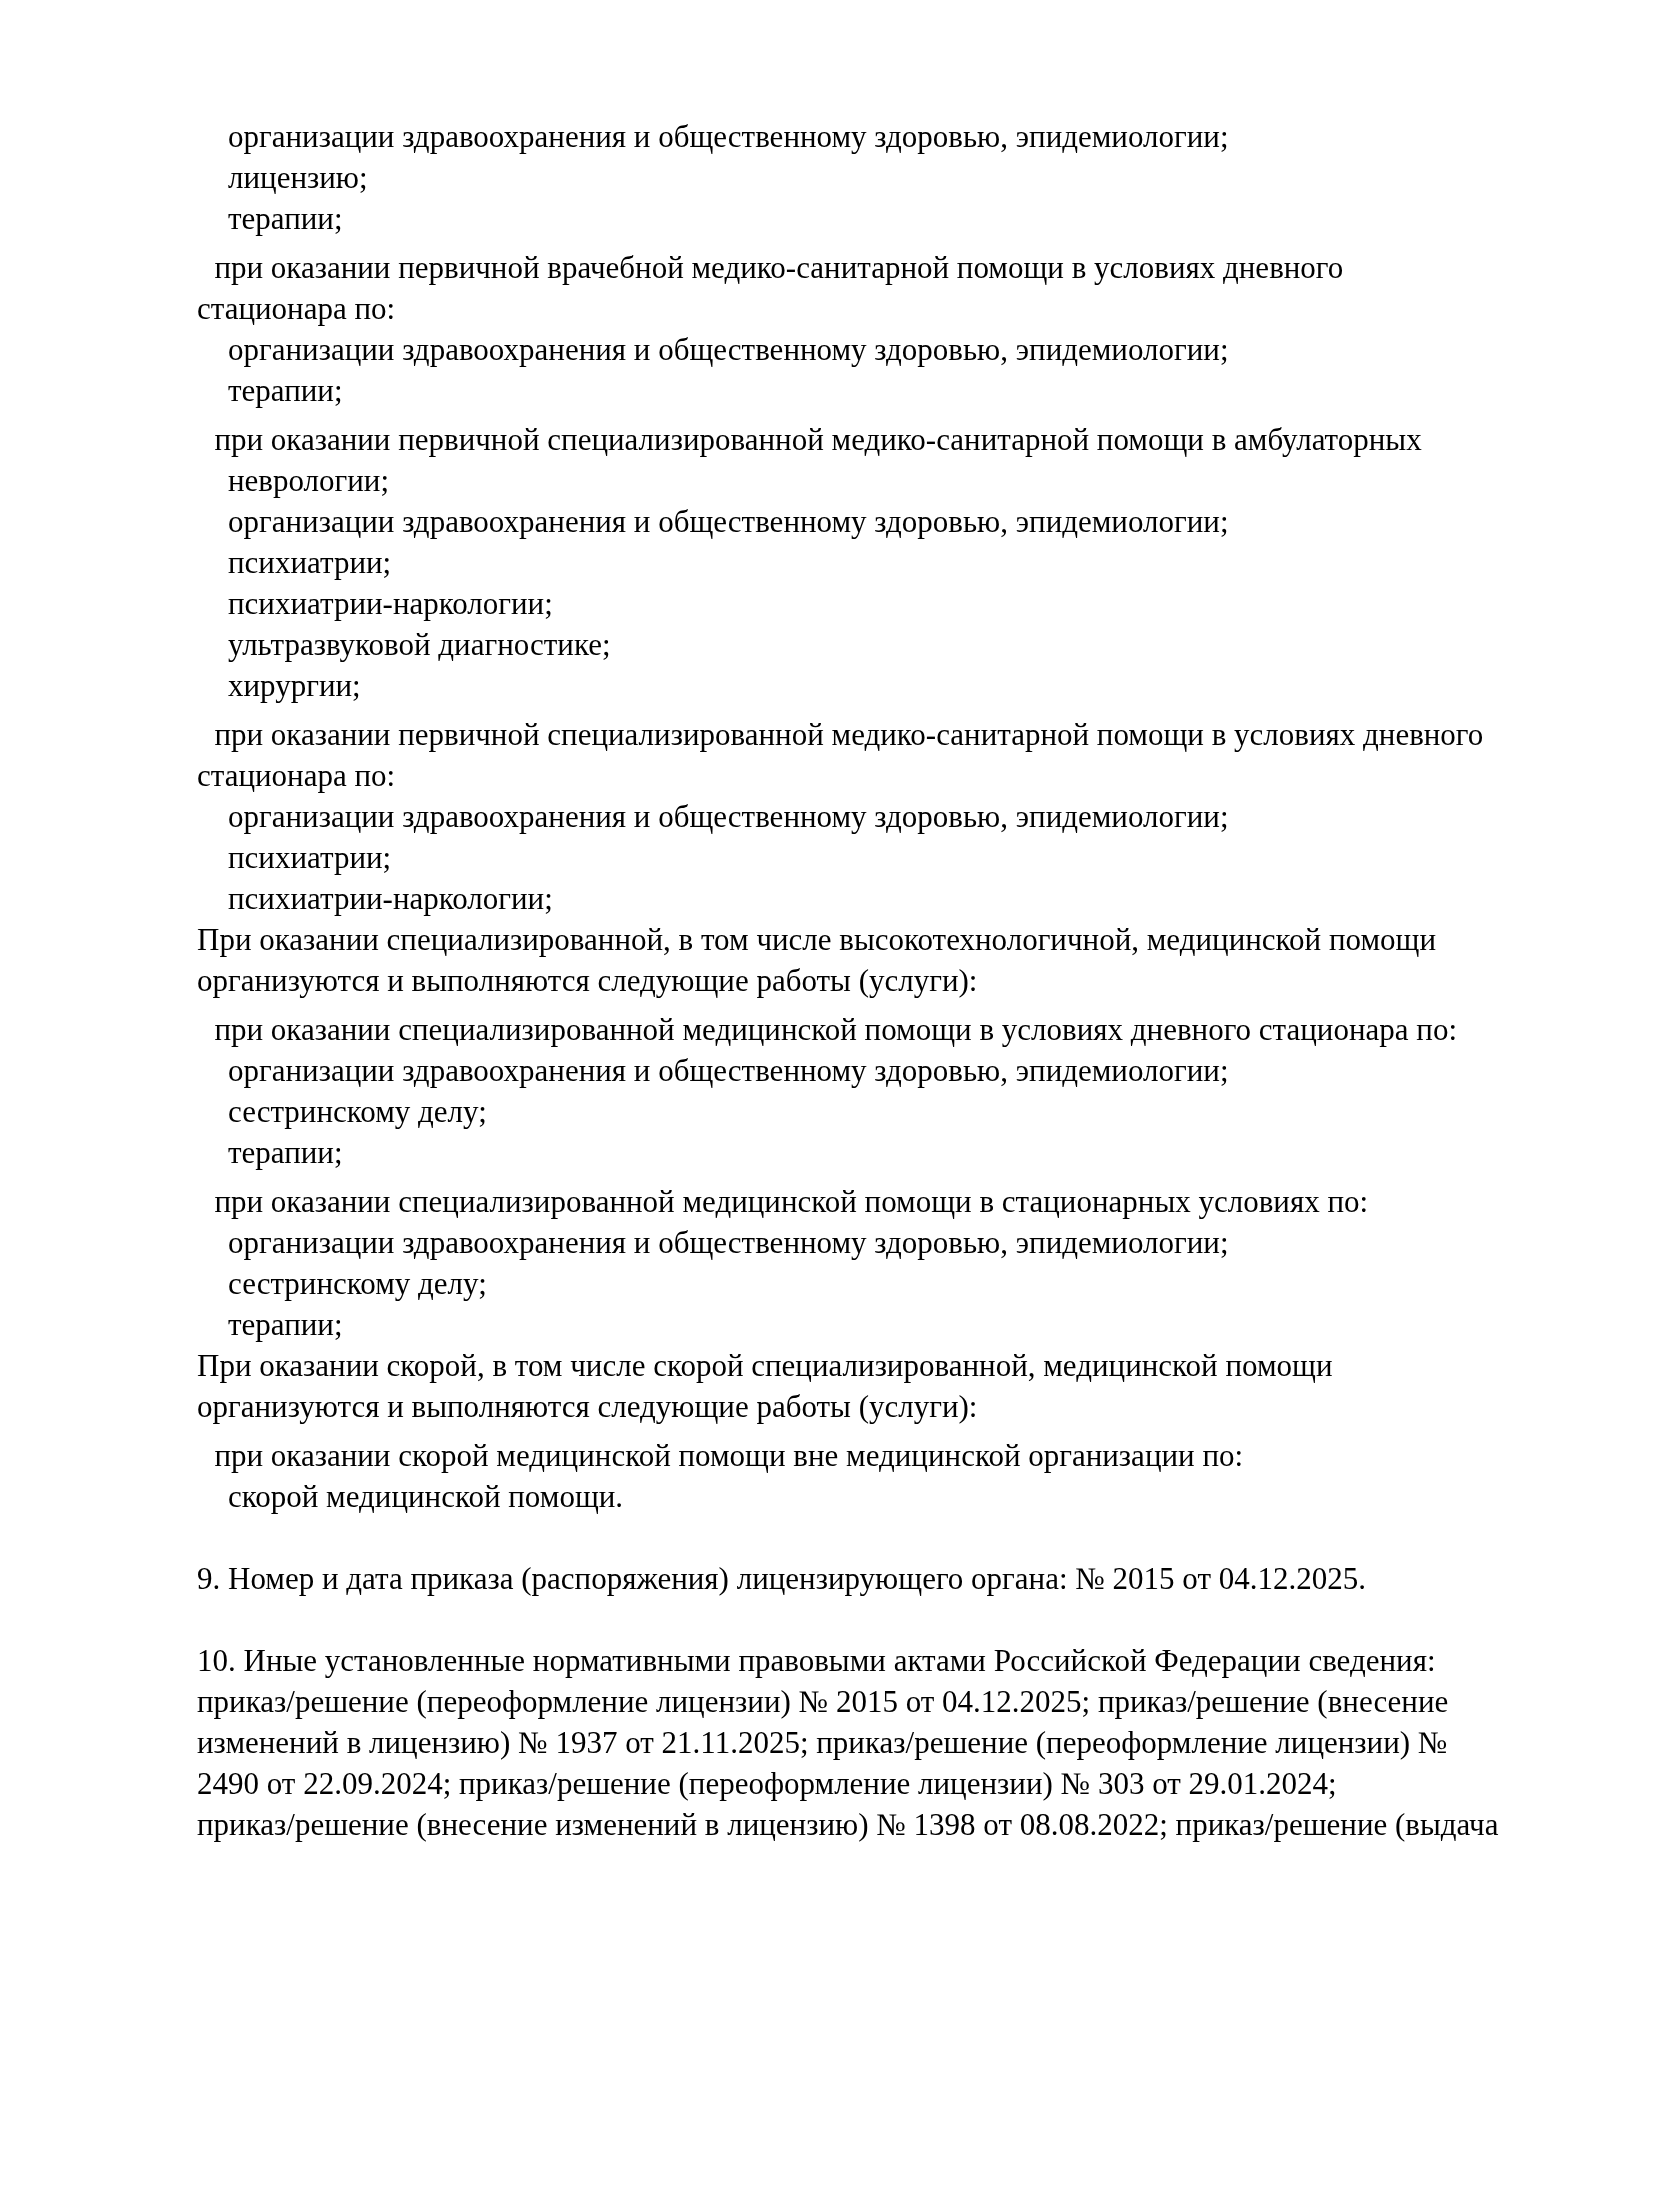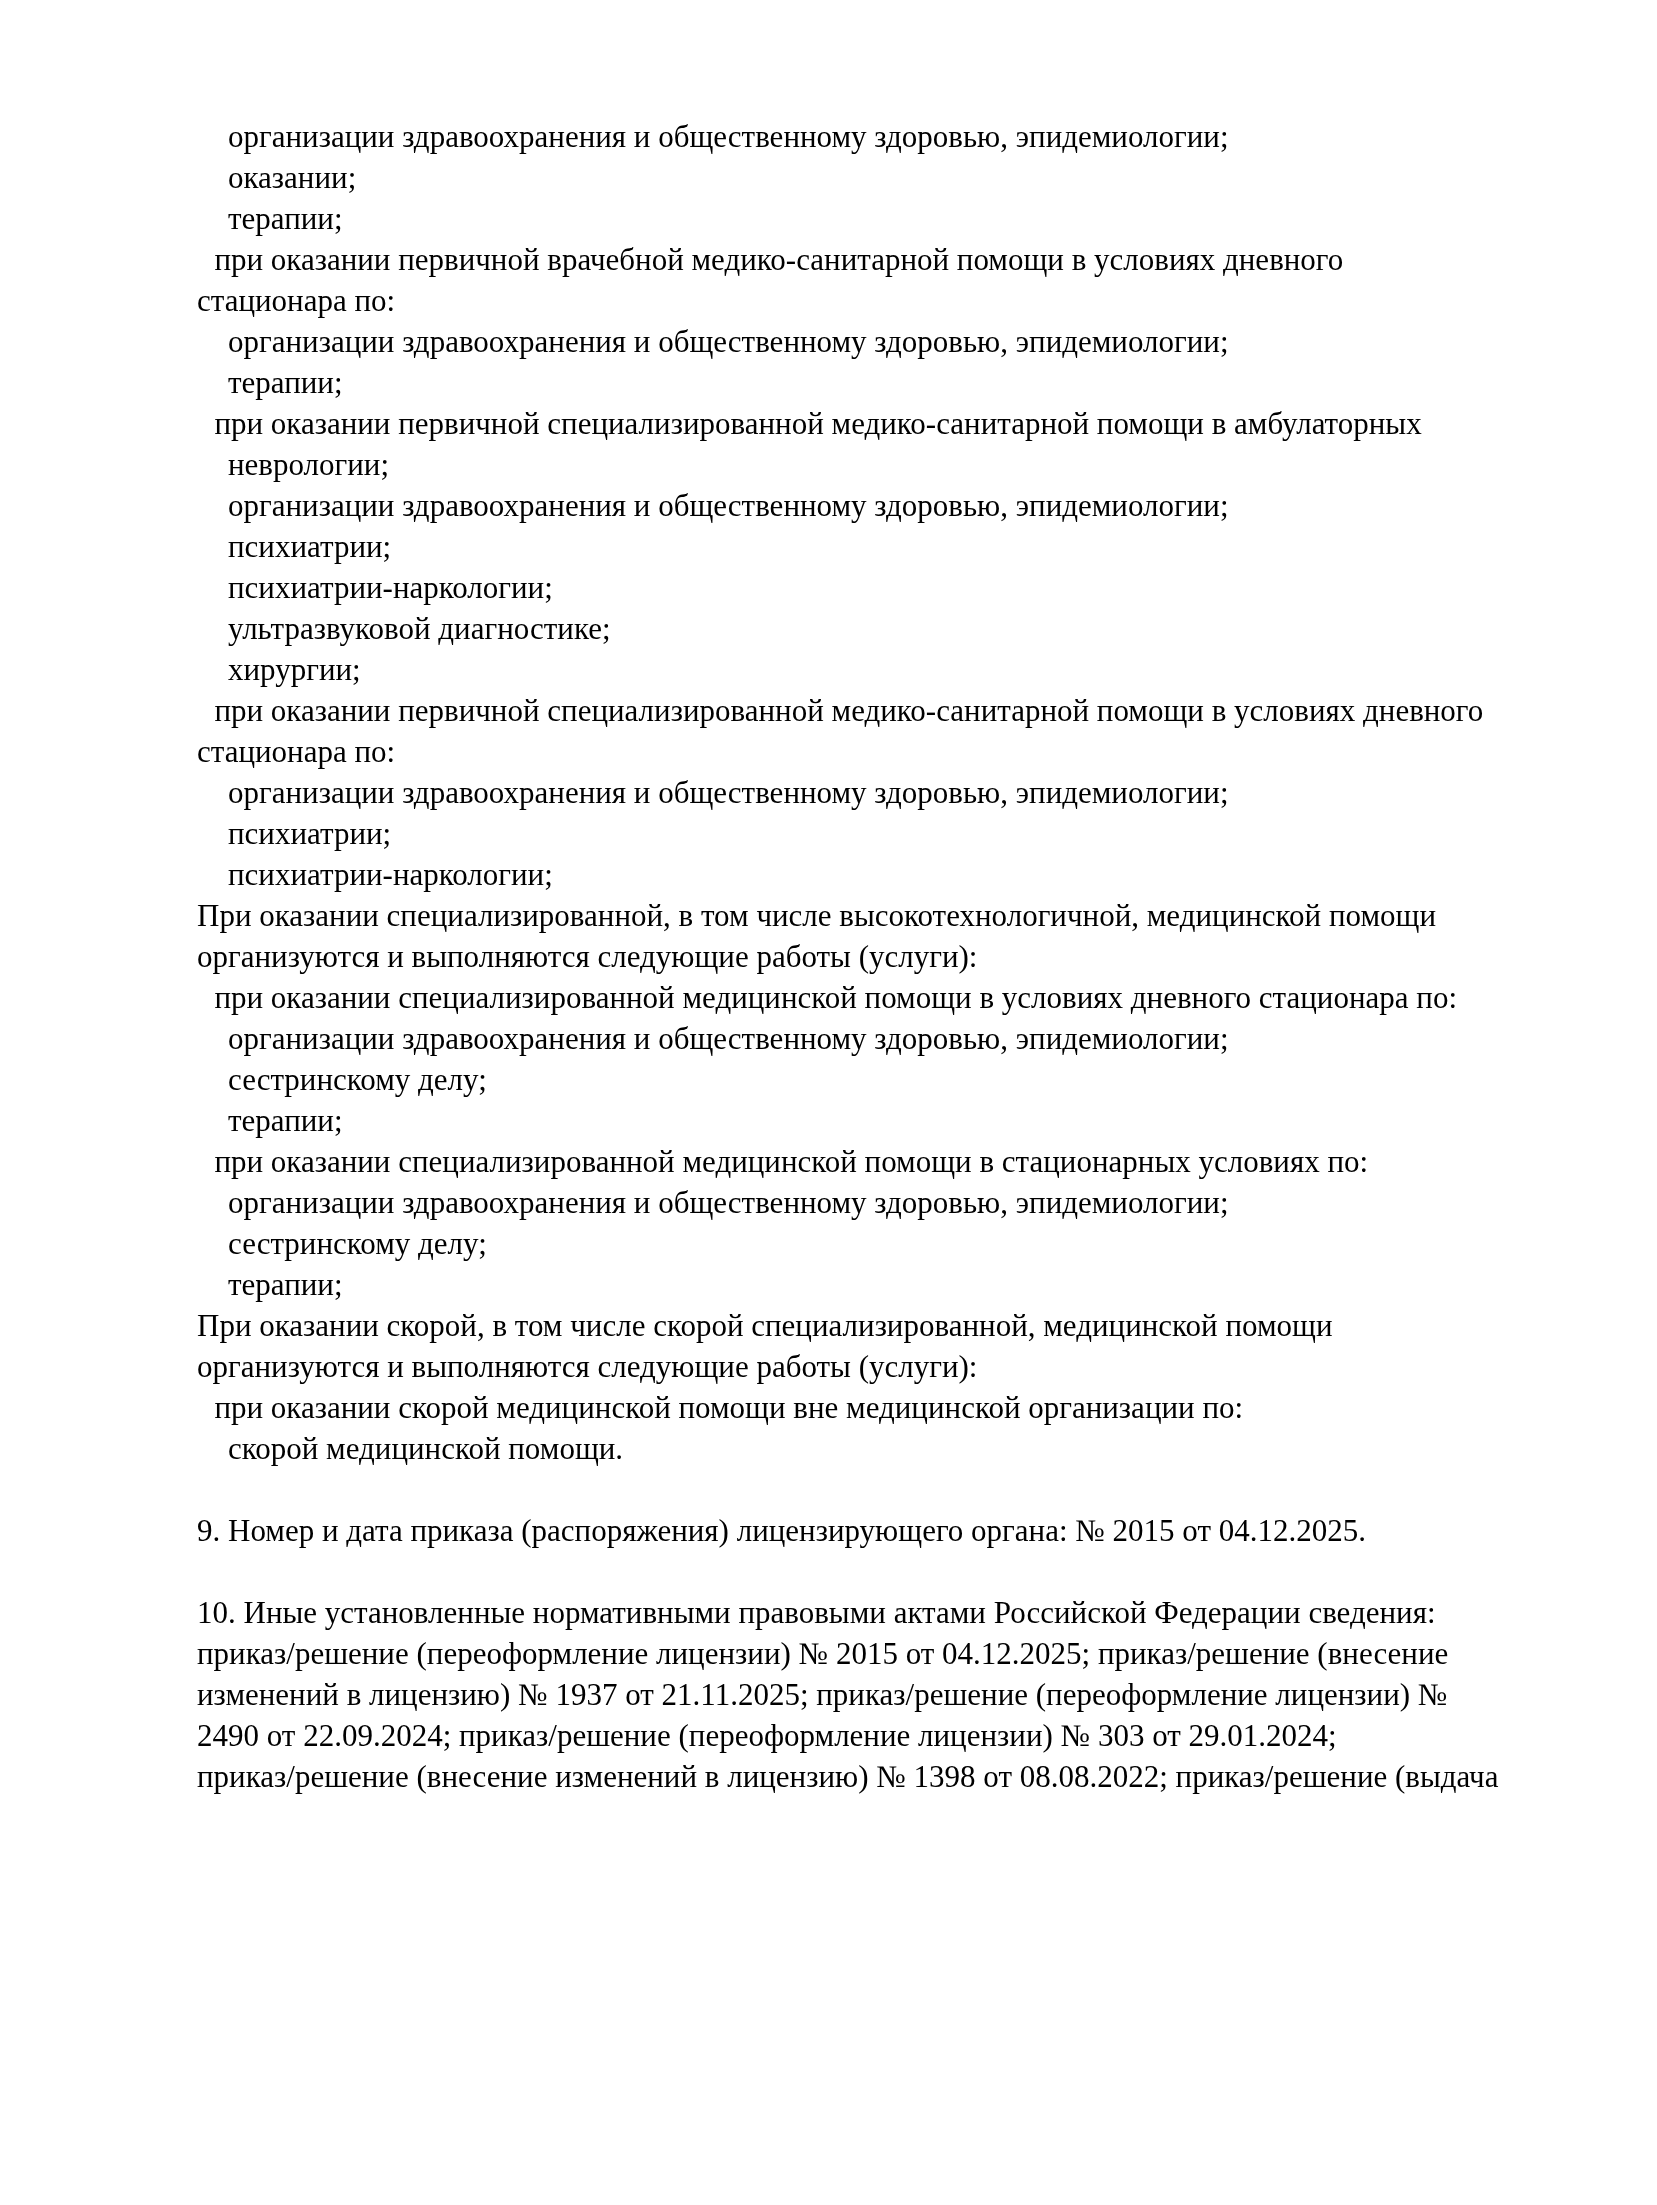--- a/index.html
+++ b/index.html
@@ -30,31 +30,31 @@
     width: 1363px;
     font-size: 31px;
     line-height: 41px;
     white-space: nowrap;
     font-kerning: normal;
   }
   .line {
     height: 41px;
   }
   .line.i0 { padding-left: 0; }
-  .line.i1 { padding-left: 17.4px; }
+  .line.i1 { padding-left: 17.4px; margin-top: 8px; }
   .line.i2 { padding-left: 31px; }
   .line.blank {  }
 </style>
 </head>
 <body>
 
 <div class="page">
   <div class="textblock">
       <div class="line i2">организации здравоохранения и общественному здоровью, эпидемиологии;</div>
-      <div class="line i2">оказании;</div>
+      <div class="line i2">лицензию;</div>
       <div class="line i2">терапии;</div>
       <div class="line i1">при оказании первичной врачебной медико-санитарной помощи в условиях дневного</div>
       <div class="line i0">стационара по:</div>
       <div class="line i2">организации здравоохранения и общественному здоровью, эпидемиологии;</div>
       <div class="line i2">терапии;</div>
       <div class="line i1">при оказании первичной специализированной медико-санитарной помощи в амбулаторных</div>
       <div class="line i2">неврологии;</div>
       <div class="line i2">организации здравоохранения и общественному здоровью, эпидемиологии;</div>
       <div class="line i2">психиатрии;</div>
       <div class="line i2">психиатрии-наркологии;</div>

